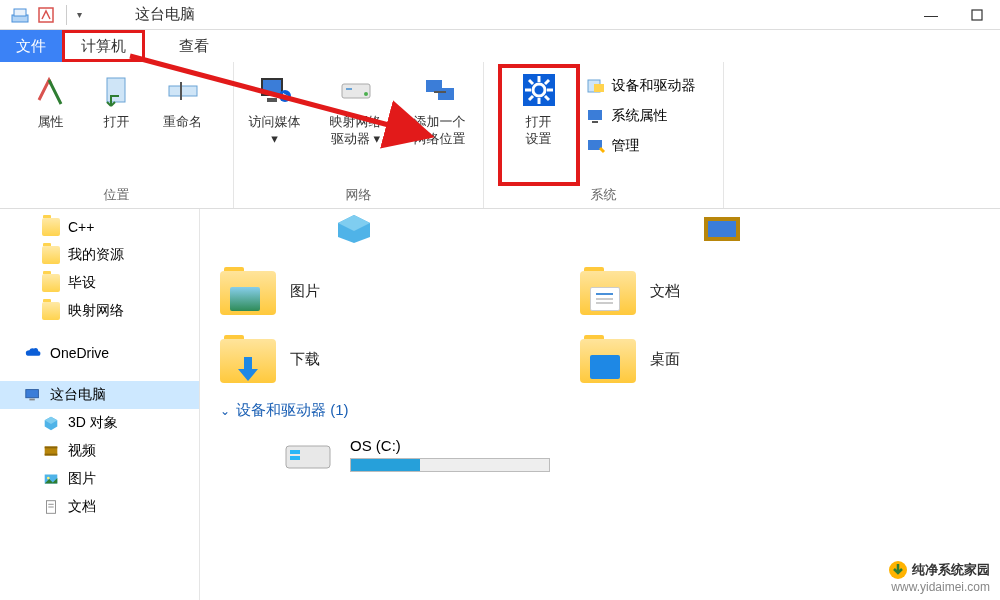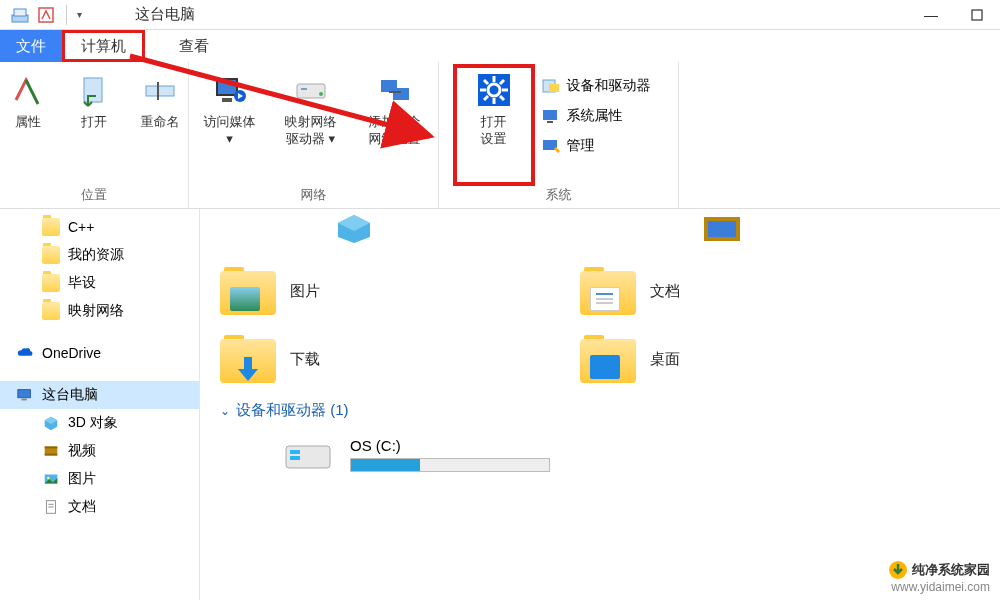--- a/index.html
+++ b/index.html
@@ -36,21 +36,21 @@
 
 .highlight-box { position: absolute; border: 4px solid #e21a1a; pointer-events: none; }
 
 
 .arrow-svg { position: absolute; pointer-events: none; z-index: 10; }
 
 
 .body-area { display: flex; height: calc(600px - 30px - 32px - 147px); }
 .sidebar { width: 200px; border-right: 1px solid #e5e5e5; overflow: hidden; padding-top: 4px; }
 .sb-item { display: flex; align-items: center; gap: 8px; padding: 5px 8px 5px 42px; font-size: 14px; cursor: pointer; }
-.sb-item.lvl0 { padding-left: 16px; }
+.sb-item.lvl0 { padding-left: 24px; }
 .sb-item.selected { background: #cde8ff; }
 .sb-icon { width: 18px; height: 18px; flex-shrink: 0; }
 .folder-icon { background: linear-gradient(#ffe9a6, #ffd34e); border-radius: 2px; position: relative; }
 .folder-icon::before { content: ""; position: absolute; top: -3px; left: 1px; width: 8px; height: 3px; background: #ffd34e; border-radius: 1px 1px 0 0; }
 
 
 .content { flex: 1; padding: 10px 20px; overflow: hidden; position: relative; }
 .folders-grid { display: flex; flex-wrap: wrap; gap: 20px 80px; }
 .folder-item { display: flex; align-items: center; gap: 14px; width: 280px; cursor: pointer; }
 .big-folder { width: 56px; height: 48px; position: relative; }
@@ -104,21 +104,21 @@
 </div>
 
 <div class="tabs">
   <div class="tab tab-file">文件</div>
   <div class="tab tab-computer">计算机</div>
   <div class="tab tab-view">查看</div>
 </div>
 
 <div class="ribbon">
 
-  <div class="ribbon-group" style="width:189px">
+  <div class="ribbon-group" style="width:234px">
     <div class="ribbon-row">
       <div class="ribbon-btn">
         <div class="ribbon-btn-icon">
           <svg viewBox="0 0 40 40">
               <path d="M8 30 L18 10 L20 14" fill="none" stroke="#d9534f" stroke-width="3"></path>
               <path d="M18 10 L30 34" fill="none" stroke="#2e7d32" stroke-width="3"></path>
             </svg>
         </div>
         <div class="ribbon-btn-label">属性</div>
       </div>

